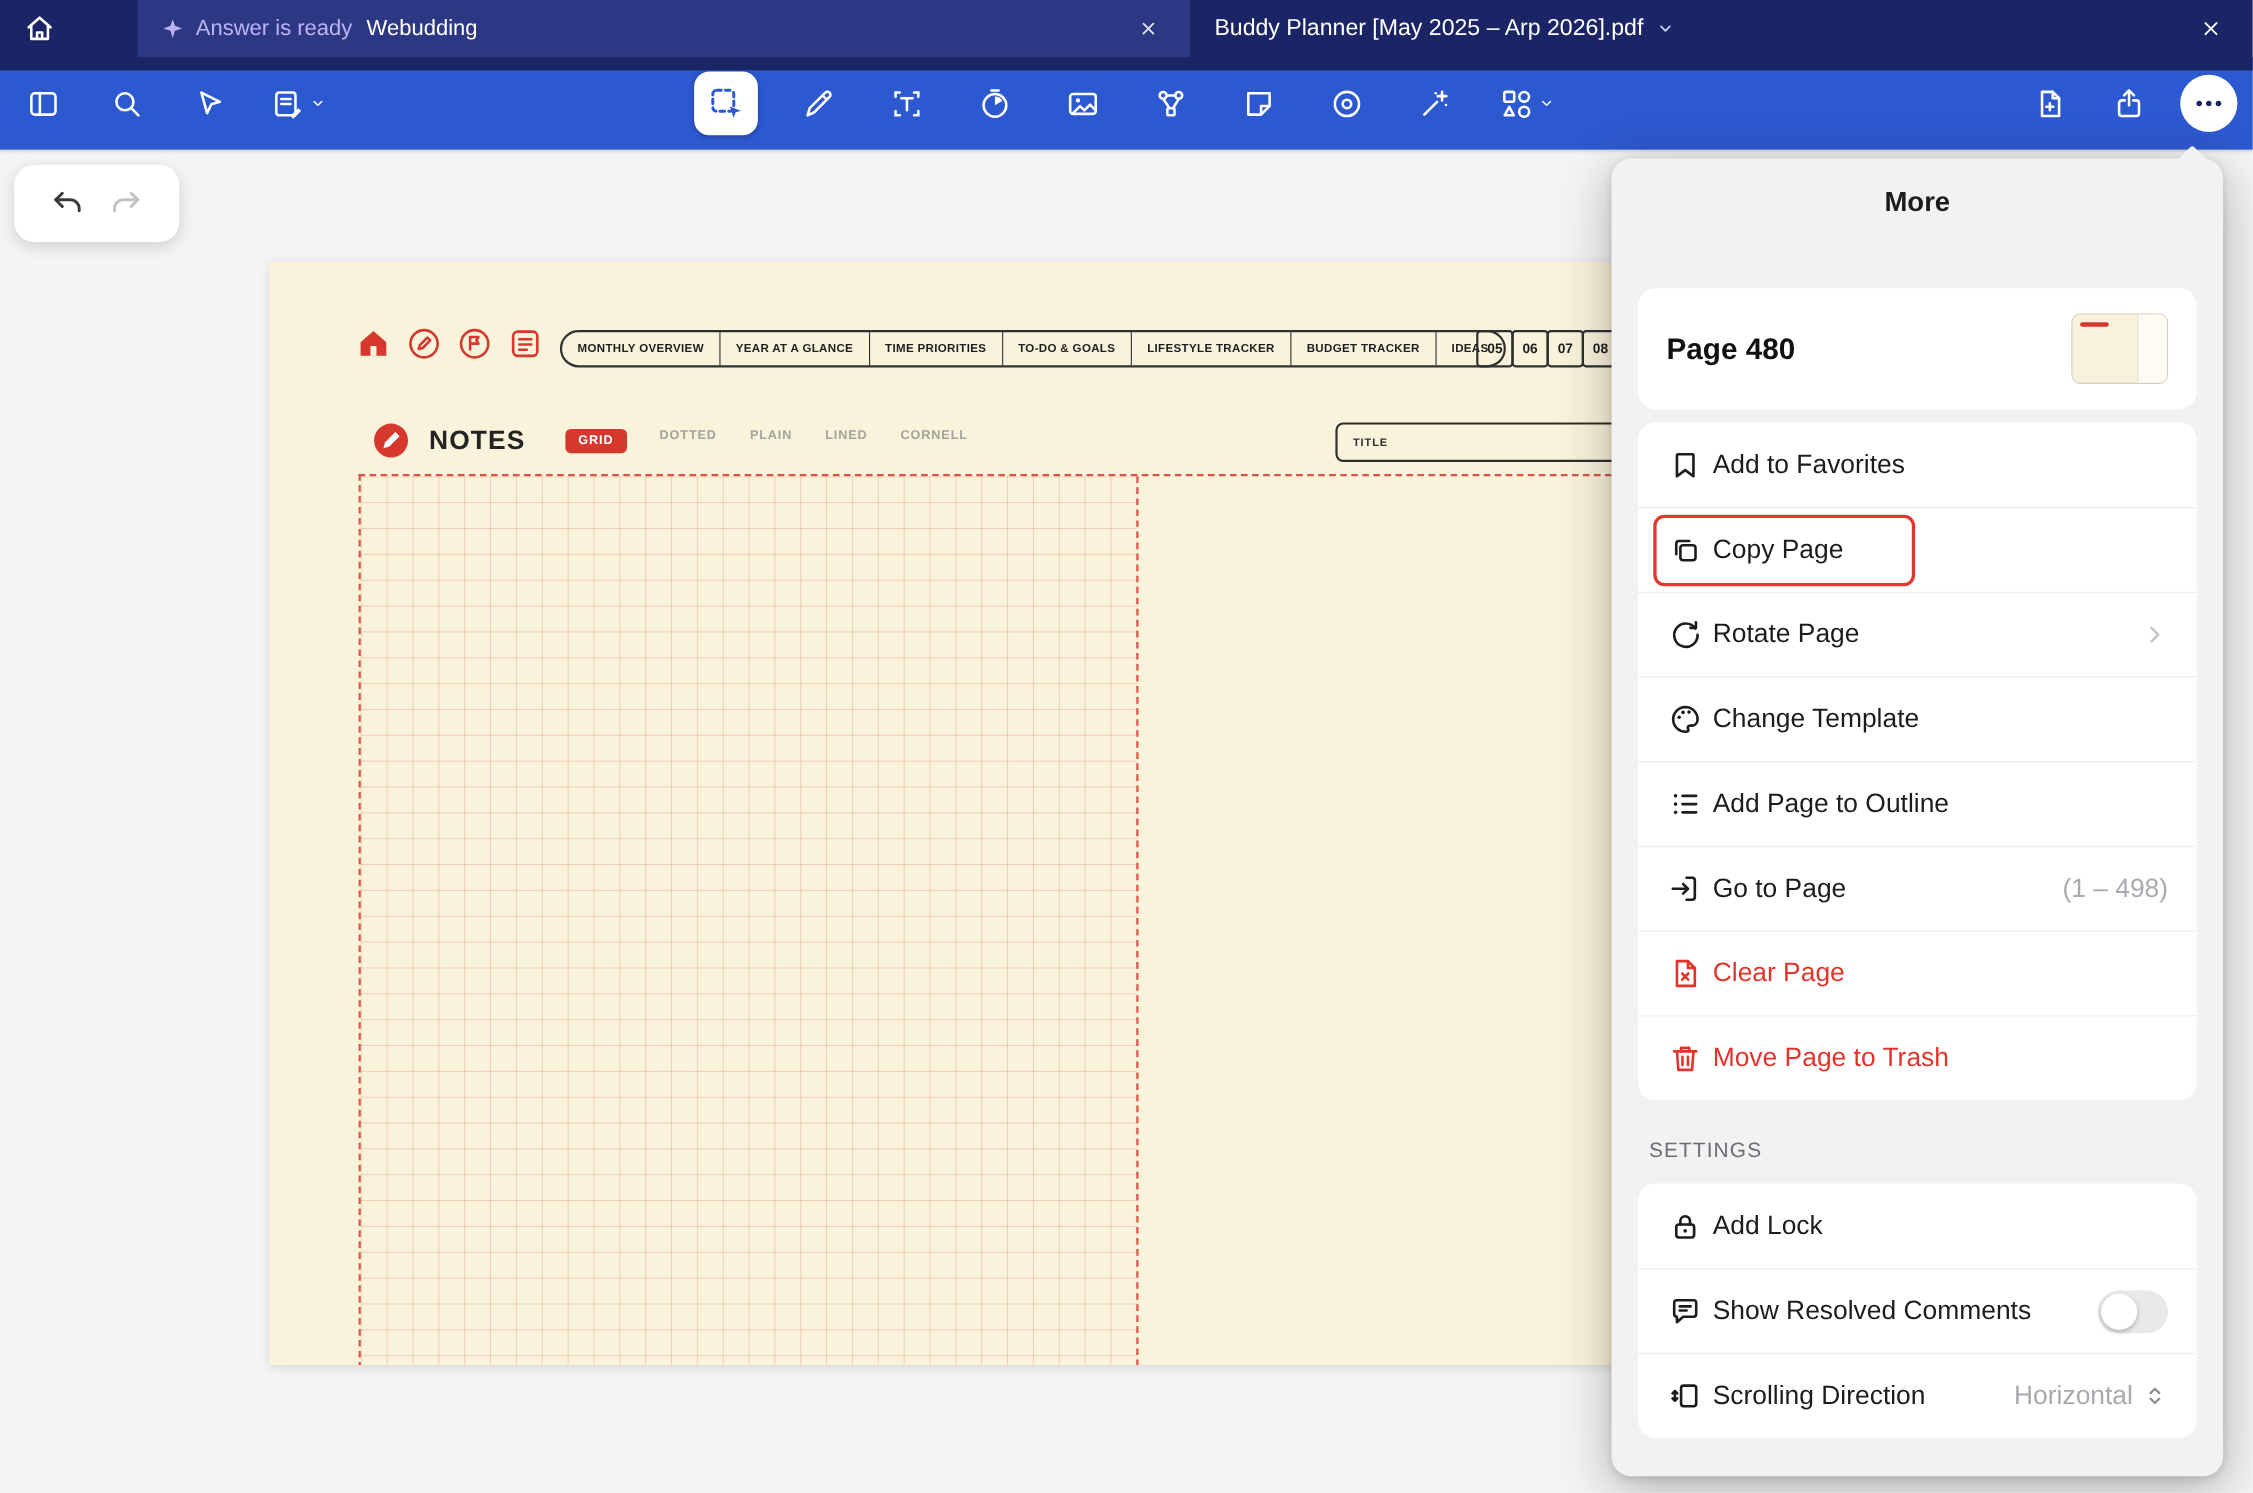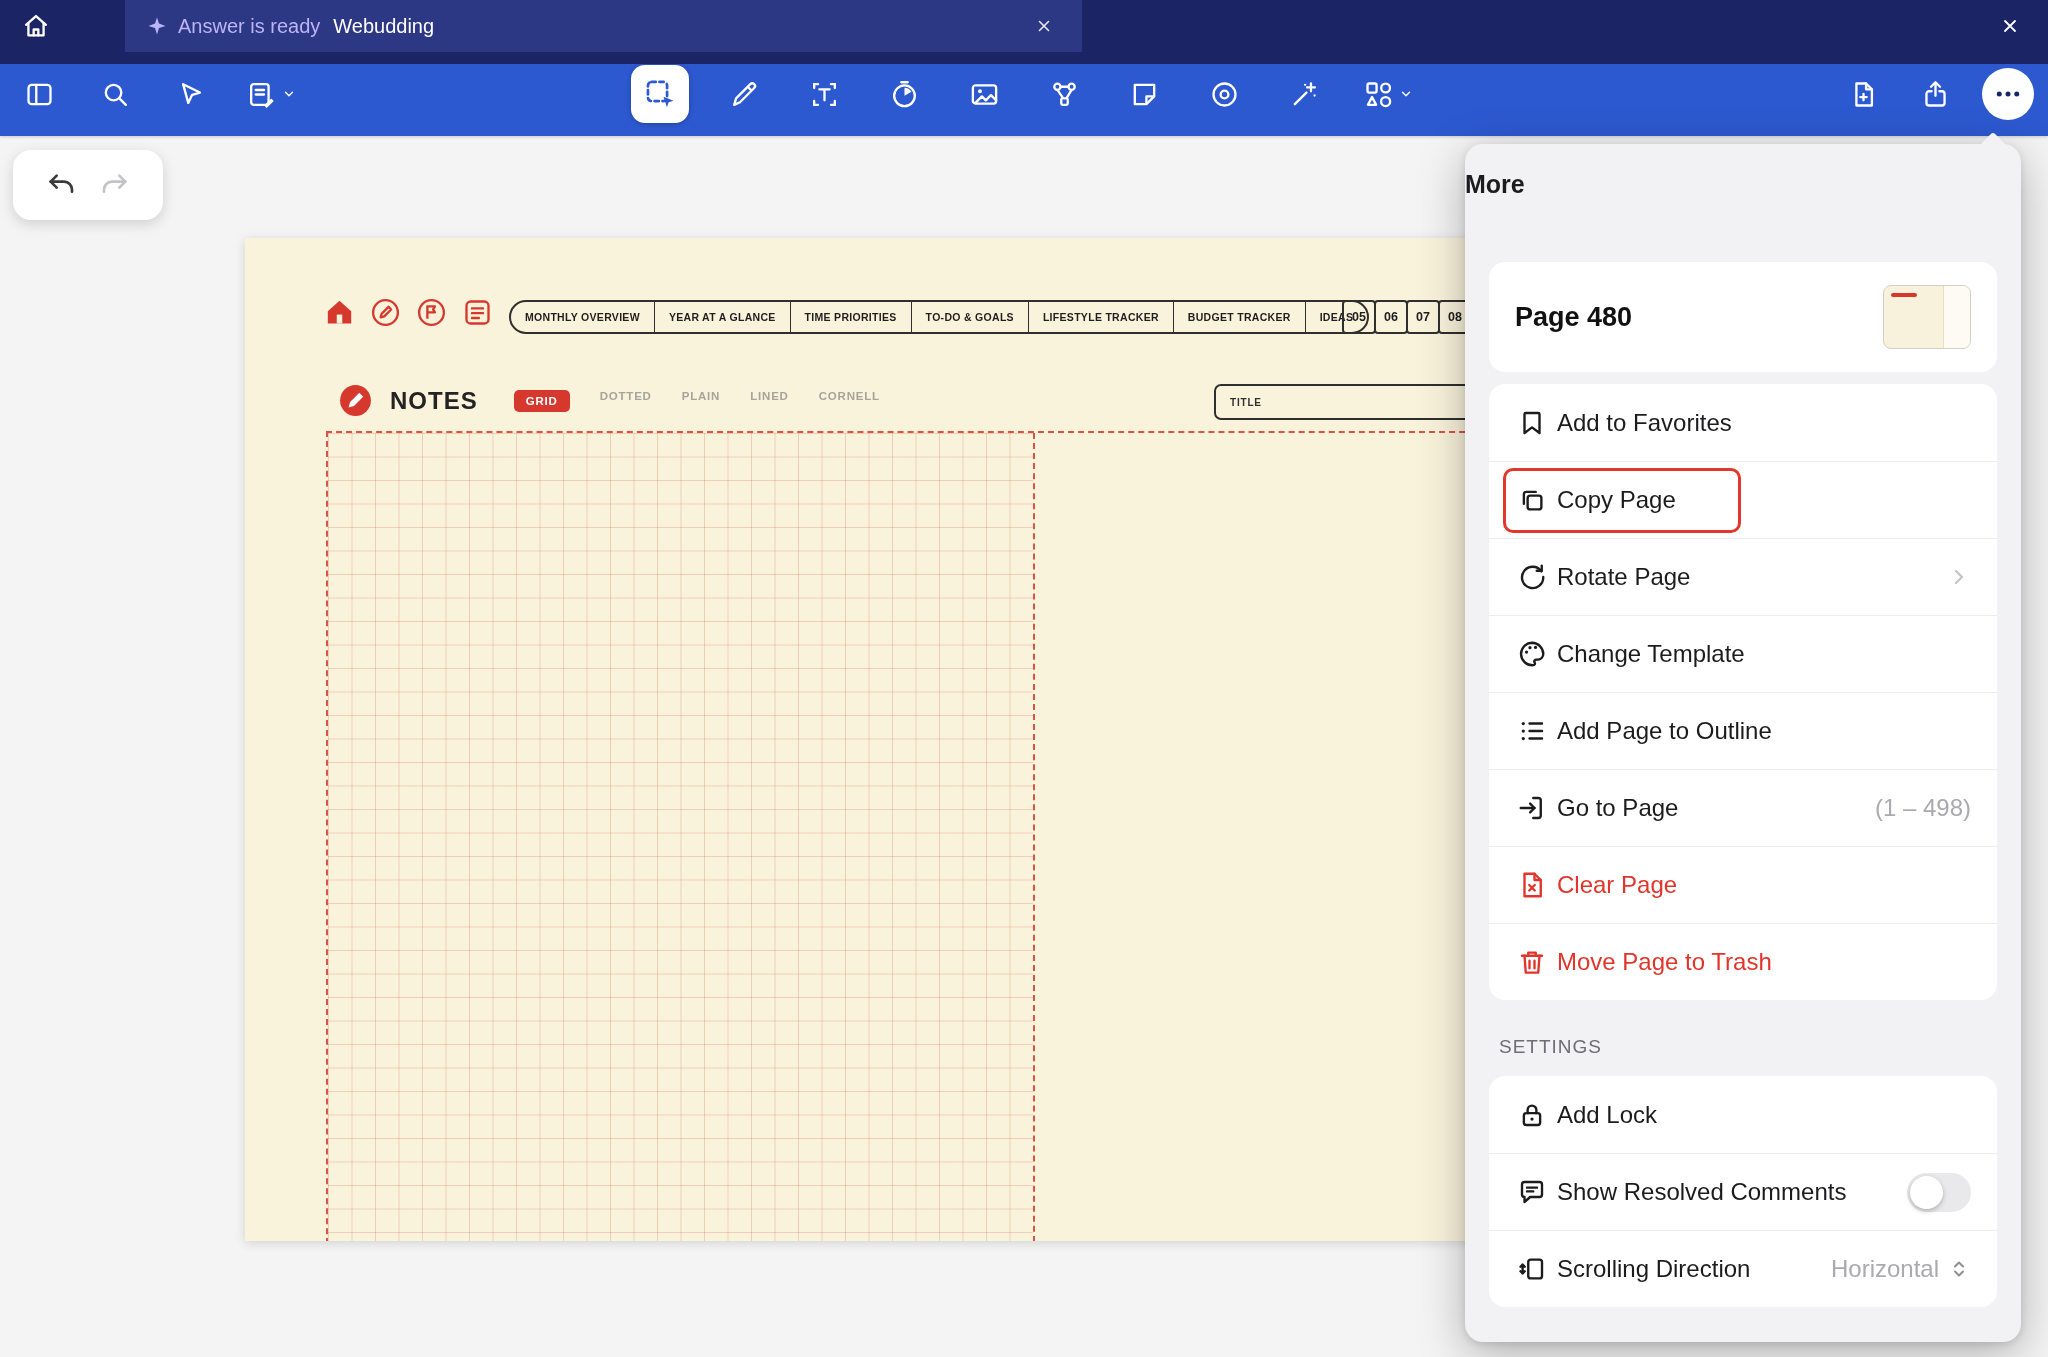--- a/index.html
+++ b/index.html
@@ -52,21 +52,21 @@
   .sel-grid{position:absolute;left:0;top:0;width:705px;height:100%;
     background-image:linear-gradient(to right, rgba(212,96,66,.25) 1px, transparent 1px),
                      linear-gradient(to bottom, rgba(212,96,66,.25) 1px, transparent 1px);
     background-size:23.5px 23.5px}
   .sel-divider{position:absolute;left:705px;top:0;bottom:0;width:0;border-left:2px dashed #D95348}
 
   
   .more-panel{position:absolute;left:1465px;top:144px;width:556px;height:1198px;background:#F2F2F4;border-radius:18px;box-shadow:0 12px 48px rgba(0,0,0,.28),0 2px 8px rgba(0,0,0,.12);z-index:50}
   .panel-caret{position:absolute;top:-8px;left:518px;width:20px;height:20px;background:#F2F2F4;transform:rotate(45deg);border-radius:3px}
   .panel-inner{position:relative;height:100%;overflow:hidden;border-radius:18px;padding-top:26px}
-  .panel-title{text-align:left;font-size:25px;font-weight:600;color:#1C1C1E}
+  .panel-title{text-align:center;font-size:25px;font-weight:600;color:#1C1C1E}
   .page-card{margin:63px 24px 0;background:#fff;border-radius:16px;height:110px;display:flex;align-items:center;justify-content:space-between;padding:0 26px}
   .page-card-label{font-size:27px;font-weight:600;color:#111}
   .page-thumb{width:88px;height:64px;border:1px solid #D5D0C2;border-radius:8px;background:#F8F1DC;position:relative;overflow:hidden;flex:none}
   .page-thumb::after{content:"";position:absolute;right:0;top:0;bottom:0;width:26px;background:#FDFBF3;border-left:1px solid #E4DECB}
   .page-thumb::before{content:"";position:absolute;left:7px;top:7px;width:26px;height:4px;background:#D6382E;border-radius:2px}
   .menu-card{margin:12px 24px 0;background:#fff;border-radius:16px;overflow:hidden}
   .menu-row{position:relative;height:77px;display:flex;align-items:center;padding:0 26px}
   .menu-row + .menu-row{border-top:1.5px solid #ECECEE}
   .mi{width:34px;height:34px;display:flex;align-items:center;justify-content:center;color:#1C1C1E;flex:none}
   .ml{margin-left:8px;font-size:24px;color:#1C1C1E;white-space:nowrap}
@@ -96,20 +96,26 @@
         <path d="M10 1.5 L12 7.5 L18.5 10 L12 12 L10 18.5 L8 12 L1.5 10 L8 7.5 Z"></path>
       </svg>
     <span class="tab-status">Answer is ready</span>
     <span class="tab-app">Webudding</span>
     <span class="tab-close">
       <svg width="18" height="18" viewBox="0 0 20 20" fill="none" stroke="currentColor" stroke-width="1.8" stroke-linecap="round">
           <path d="M5 5 L15 15 M15 5 L5 15"></path>
         </svg>
     </span>
   </div>
+  <div class="doc-title-wrap">
+    <span class="doc-title">Buddy Planner [May 2025 – Arp 2026].pdf</span>
+    <svg class="doc-chev" width="16" height="16" viewBox="0 0 20 20" fill="none" stroke="currentColor" stroke-width="2" stroke-linecap="round" stroke-linejoin="round">
+        <path d="M5 7.5 l5 5 5-5"></path>
+      </svg>
+  </div>
   <div class="win-close">
     <svg width="20" height="20" viewBox="0 0 20 20" fill="none" stroke="currentColor" stroke-width="1.8" stroke-linecap="round">
         <path d="M5 5 L15 15 M15 5 L5 15"></path>
       </svg>
   </div>
 </div>
 
 <div class="toolbar">
   <div class="tb-left">
     <div class="tbtn">

